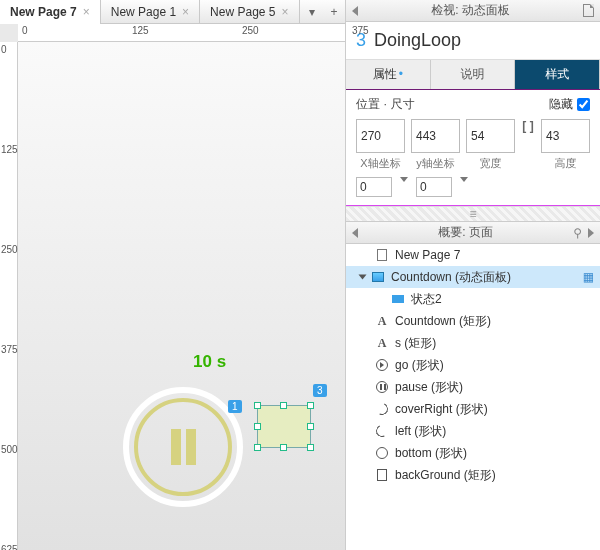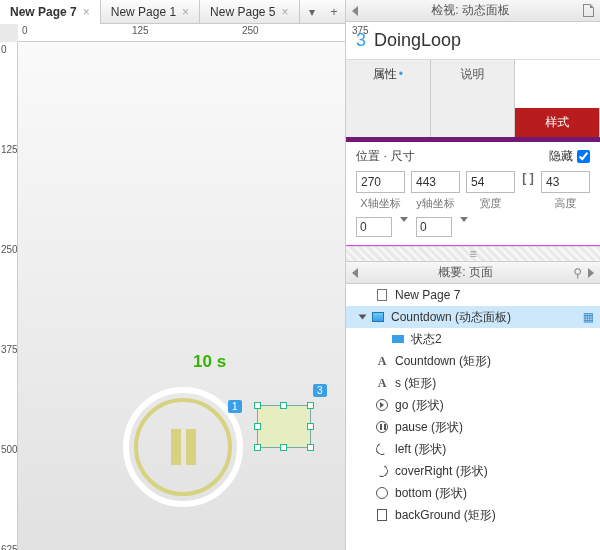--- a/index.html
+++ b/index.html
@@ -37,31 +37,31 @@
 .right{width:254px;display:flex;flex-direction:column;background:#fff;}
 .panelhdr{display:flex;align-items:center;background:linear-gradient(#f7f7f7,#e5e5e5);height:22px;border-bottom:1px solid #ccc;padding:0 6px;gap:6px;}
 .panelhdr .ttl{flex:1;text-align:center;color:#555;}
 .triL{width:0;height:0;border-top:5px solid transparent;border-bottom:5px solid transparent;border-right:6px solid #888;}
 .triR{width:0;height:0;border-top:5px solid transparent;border-bottom:5px solid transparent;border-left:6px solid #888;}
 .pgicn{width:11px;height:13px;border:1px solid #888;position:relative;}
 .pgicn:after{content:"";position:absolute;right:-1px;top:-1px;border-top:4px solid #e5e5e5;border-left:4px solid #888;}
 .inspect{padding:8px 10px;border-bottom:1px solid #ddd;display:flex;align-items:center;gap:8px;}
 .inspect .num{color:#39a0e8;font-size:18px;}
 .inspect .nm{font-size:18px;color:#333;}
-.proptabs{display:flex;border-bottom:5px solid #701a75;}
+.proptabs{display:flex;border-bottom:1px solid #701a75;}
 .ptab{flex:1;text-align:center;padding:6px 0;background:#eee;color:#555;cursor:pointer;border-right:1px solid #ccc;}
 .ptab .dot{color:#39a0e8;margin-left:2px;}
-.ptab.active{background:#b91c1c;color:#fff;margin-top:48px;}
+.ptab.active{background:#0c4a6e;color:#fff;}
 .section{padding:6px 10px 8px;border-bottom:1px solid #d946ef;}
 .secrow{display:flex;align-items:center;gap:4px;margin-bottom:6px;}
 .secrow .lbl{flex:1;color:#444;}
 .secrow .cb{width:13px;height:13px;}
 .grid4{display:flex;gap:6px;}
 .grid4 .cell{flex:1;}
-.grid4 input{width:100%;padding:3px 4px;border:1px solid #bbb;height:22px;}
+.grid4 input{width:100%;padding:3px 4px;border:1px solid #bbb;height:34px;}
 .sublbl{font-size:11px;color:#777;text-align:center;margin-top:3px;}
 .brk{width:14px;text-align:center;color:#666;font-weight:bold;}
 .tinyrow{display:flex;gap:8px;margin-top:6px;}
 .tinyrow input{width:36px;padding:2px 3px;border:1px solid #bbb;height:20px;}
 .tri-dn{width:0;height:0;border-left:4px solid transparent;border-right:4px solid transparent;border-top:5px solid #777;display:inline-block;vertical-align:middle;}
 .shade{height:16px;background:repeating-linear-gradient(45deg,#e9e9e9,#e9e9e9 3px,#f6f6f6 3px,#f6f6f6 6px);border-top:1px solid #ddd;border-bottom:1px solid #ccc;display:flex;align-items:center;justify-content:center;color:#999;}
 .outline{flex:1;overflow:auto;}
 .orow{display:flex;align-items:center;height:22px;padding:0 6px;gap:6px;cursor:pointer;}
 .orow.sel{background:#cde8fb;}
 .orow .ind{display:inline-block;}
@@ -239,36 +239,36 @@
         <span class="ind" style="width: 9px;"></span>
         <span class="ricon">
           <span class="icn-pause"></span>
         </span>
         <span>pause (形状)</span>
       </div>
       <div class="orow">
         <span class="ind" style="width: 2px;"></span>
         <span class="ind" style="width: 9px;"></span>
         <span class="ricon">
+          <span class="icn-arc-r"></span>
+        </span>
+        <span>coverRight (形状)</span>
+      </div>
+      <div class="orow">
+        <span class="ind" style="width: 2px;"></span>
+        <span class="ind" style="width: 9px;"></span>
+        <span class="ricon">
           <span class="icn-arc-l"></span>
         </span>
         <span>left (形状)</span>
       </div>
       <div class="orow">
         <span class="ind" style="width: 2px;"></span>
         <span class="ind" style="width: 9px;"></span>
         <span class="ricon">
-          <span class="icn-arc-r"></span>
-        </span>
-        <span>coverRight (形状)</span>
-      </div>
-      <div class="orow">
-        <span class="ind" style="width: 2px;"></span>
-        <span class="ind" style="width: 9px;"></span>
-        <span class="ricon">
           <span class="icn-circ"></span>
         </span>
         <span>bottom (形状)</span>
       </div>
       <div class="orow">
         <span class="ind" style="width: 2px;"></span>
         <span class="ind" style="width: 9px;"></span>
         <span class="ricon">
           <span class="icn-rect"></span>
         </span>

